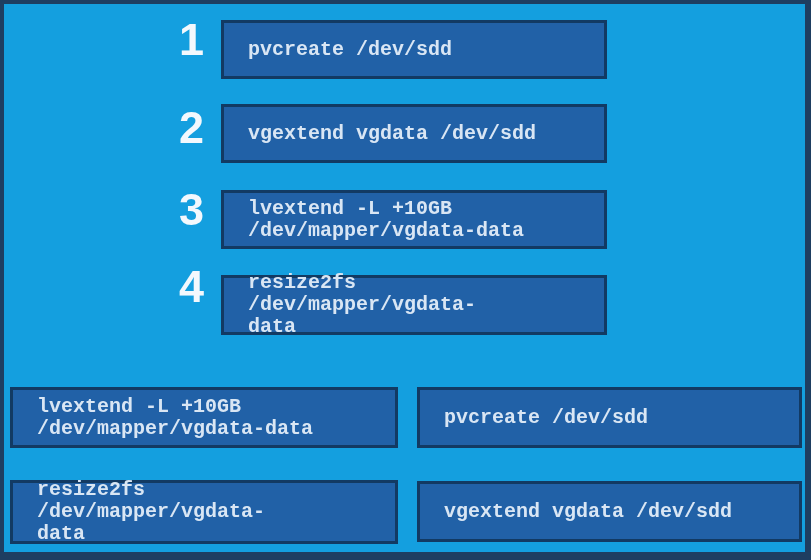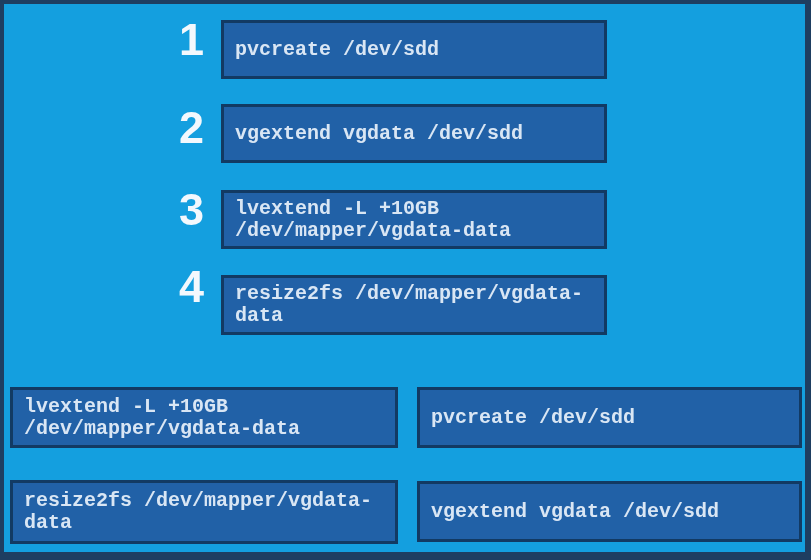--- a/index.html
+++ b/index.html
@@ -30,21 +30,21 @@
     display:flex;
     align-items:center;
   }
   .cmd{
     font-family:"Liberation Mono",monospace;
     font-weight:bold;
     font-size:20px;
     line-height:22px;
     color:var(--text);
     white-space:pre-line;
-    padding:0 11px;
+    padding:0 24px;
   }
   .num{
     position:absolute;
     width:60px;
     text-align:right;
     font-family:"Liberation Sans",sans-serif;
     font-weight:bold;
     font-size:45px;
     line-height:1;
     color:var(--numtext);

